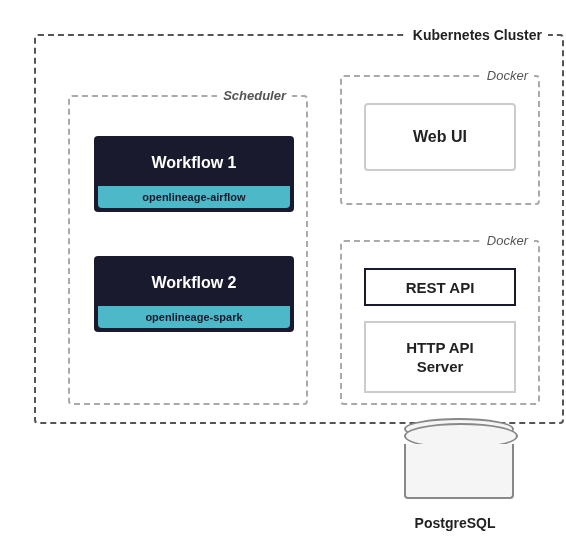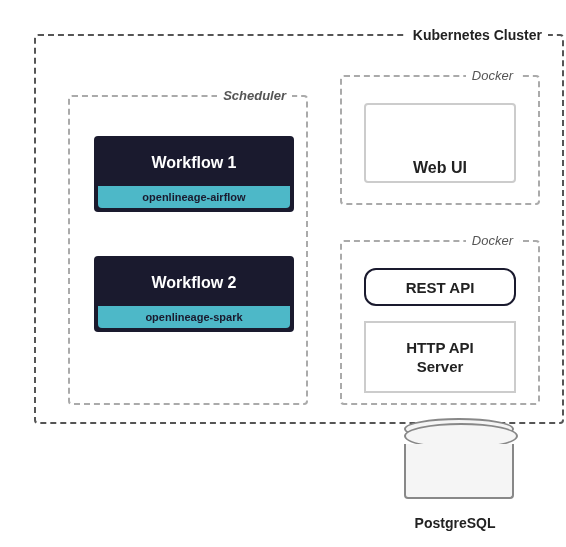--- a/index.html
+++ b/index.html
@@ -117,58 +117,58 @@
       right: 18px;
       width: 200px;
       height: 165px;
       border: 2px dashed #aaa;
       border-radius: 4px;
     }
 
     .docker-label {
       position: absolute;
       top: -13px;
-      right: 15px;
+      right: 0;
       background: #fff;
       padding: 0 6px;
       font-size: 13px;
       color: #555;
       font-style: italic;
     }
 
     
     .web-ui-box {
       position: absolute;
       top: 22px;
       left: 18px;
       right: 18px;
-      height: 80px;
+      height: 68px;
       border: 2px solid #ccc;
       border-radius: 4px;
       display: flex;
-      align-items: flex-end;
+      align-items: center;
       justify-content: center;
       background: #fff;
     }
 
     .web-ui-label {
       font-size: 16px;
       font-weight: bold;
       color: #222;
     }
 
     
     .rest-api-box {
       position: absolute;
       top: 22px;
       left: 18px;
       right: 18px;
       height: 38px;
       border: 2px solid #1a1a2e;
-      border-radius: 12px;
+      border-radius: 0;
       display: flex;
       align-items: center;
       justify-content: center;
       background: #fff;
     }
 
     .rest-api-label {
       font-size: 15px;
       font-weight: bold;
       color: #222;

